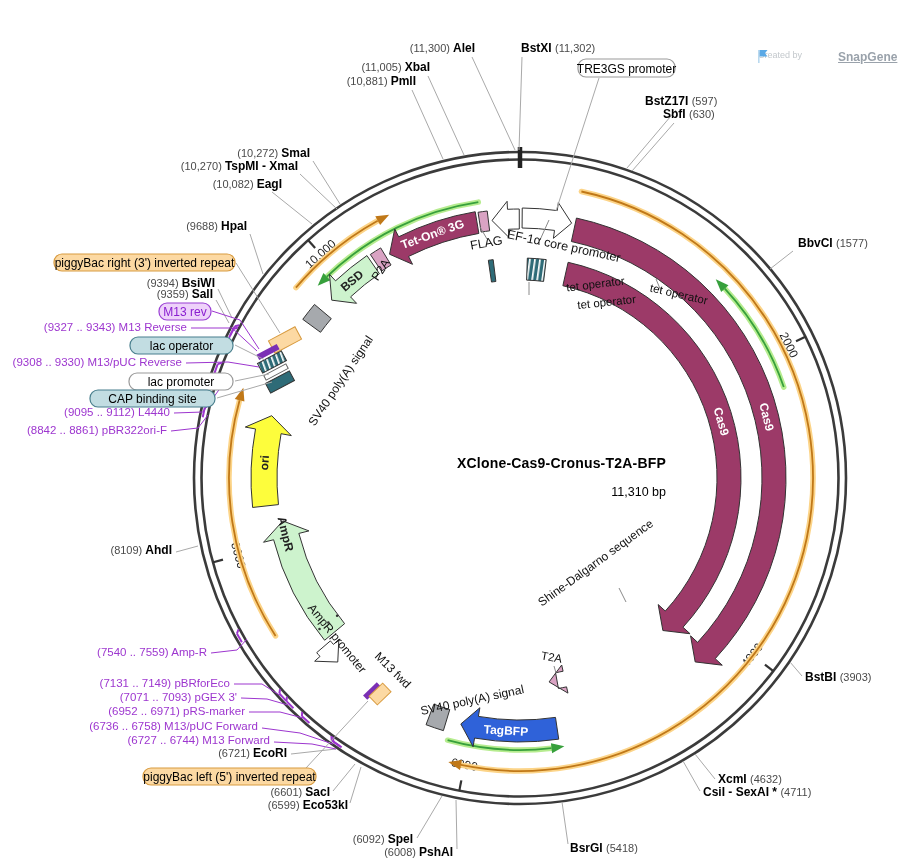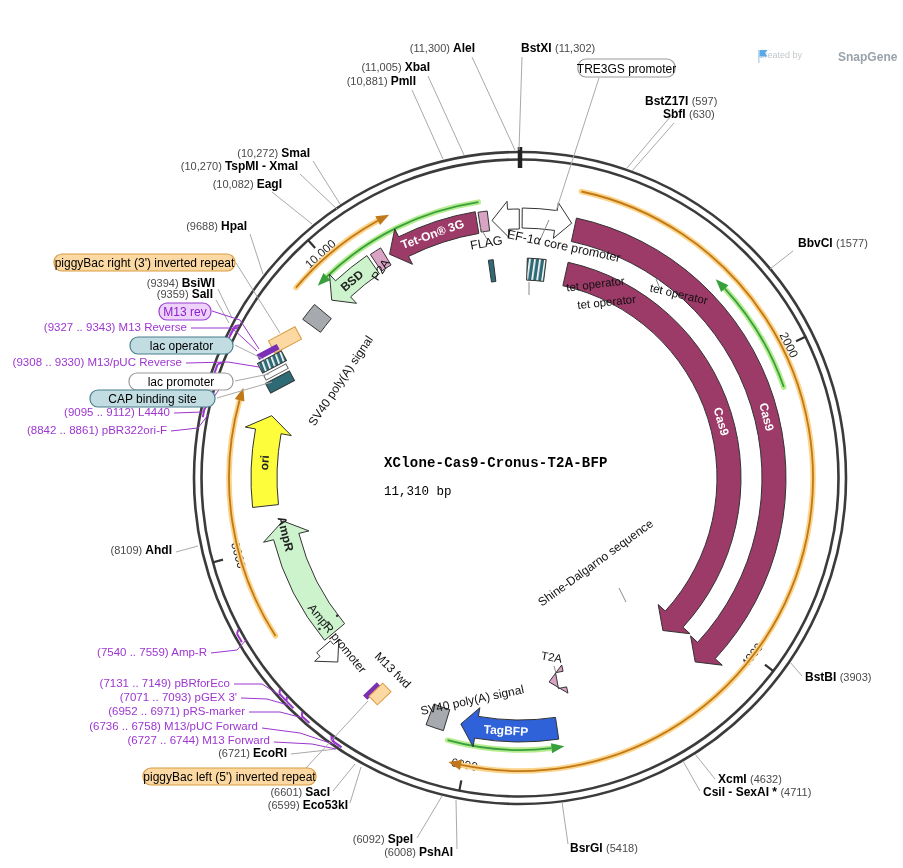--- a/index.html
+++ b/index.html
@@ -1,24 +1,24 @@
 <!DOCTYPE html>
 <html><head>
 <meta charset="utf-8">
 <style>
   html,body{margin:0;padding:0;background:#fff;}
   .canvas{position:relative;width:903px;height:868px;background:#fff;overflow:hidden;
           font-family:"Liberation Sans",sans-serif;}
   svg{position:absolute;left:0;top:0;}
-  .title-block{position:absolute;left:384px;top:455px;width:300px;text-align:left;pointer-events:none;font-family:Liberation Mono, monospace;}
+  .title-block{position:absolute;left:366px;top:455px;width:300px;text-align:right;pointer-events:none;}
   .title-block .pname{font-size:14px;font-weight:bold;color:#000;letter-spacing:.2px;}
   .title-block .psize{font-size:12.5px;color:#000;margin-top:14px;}
   .credit{position:absolute;left:758px;top:8px;width:140px;display:flex;align-items:flex-start;gap:18px;margin-top:42px;}
   .credit .pre{font-size:9px;color:#c3c8cc;}
-  .credit .brand{font-size:12px;font-weight:bold;color:#9aa2ab;}
+  .credit .brand{font-size:12px;font-weight:bold;color:#9aa2ab;text-decoration:underline;}
   text{font-family:"Liberation Sans",sans-serif;}
   .ename{font-weight:bold;font-size:12px;fill:#000;}
   .epos{font-size:11px;fill:#4a4a4a;}
   .primer{font-size:11.5px;fill:#9d36cf;}
   .callout-text{font-size:12px;}
 </style>
 </head>
 <body>
 
 <div class="canvas">

